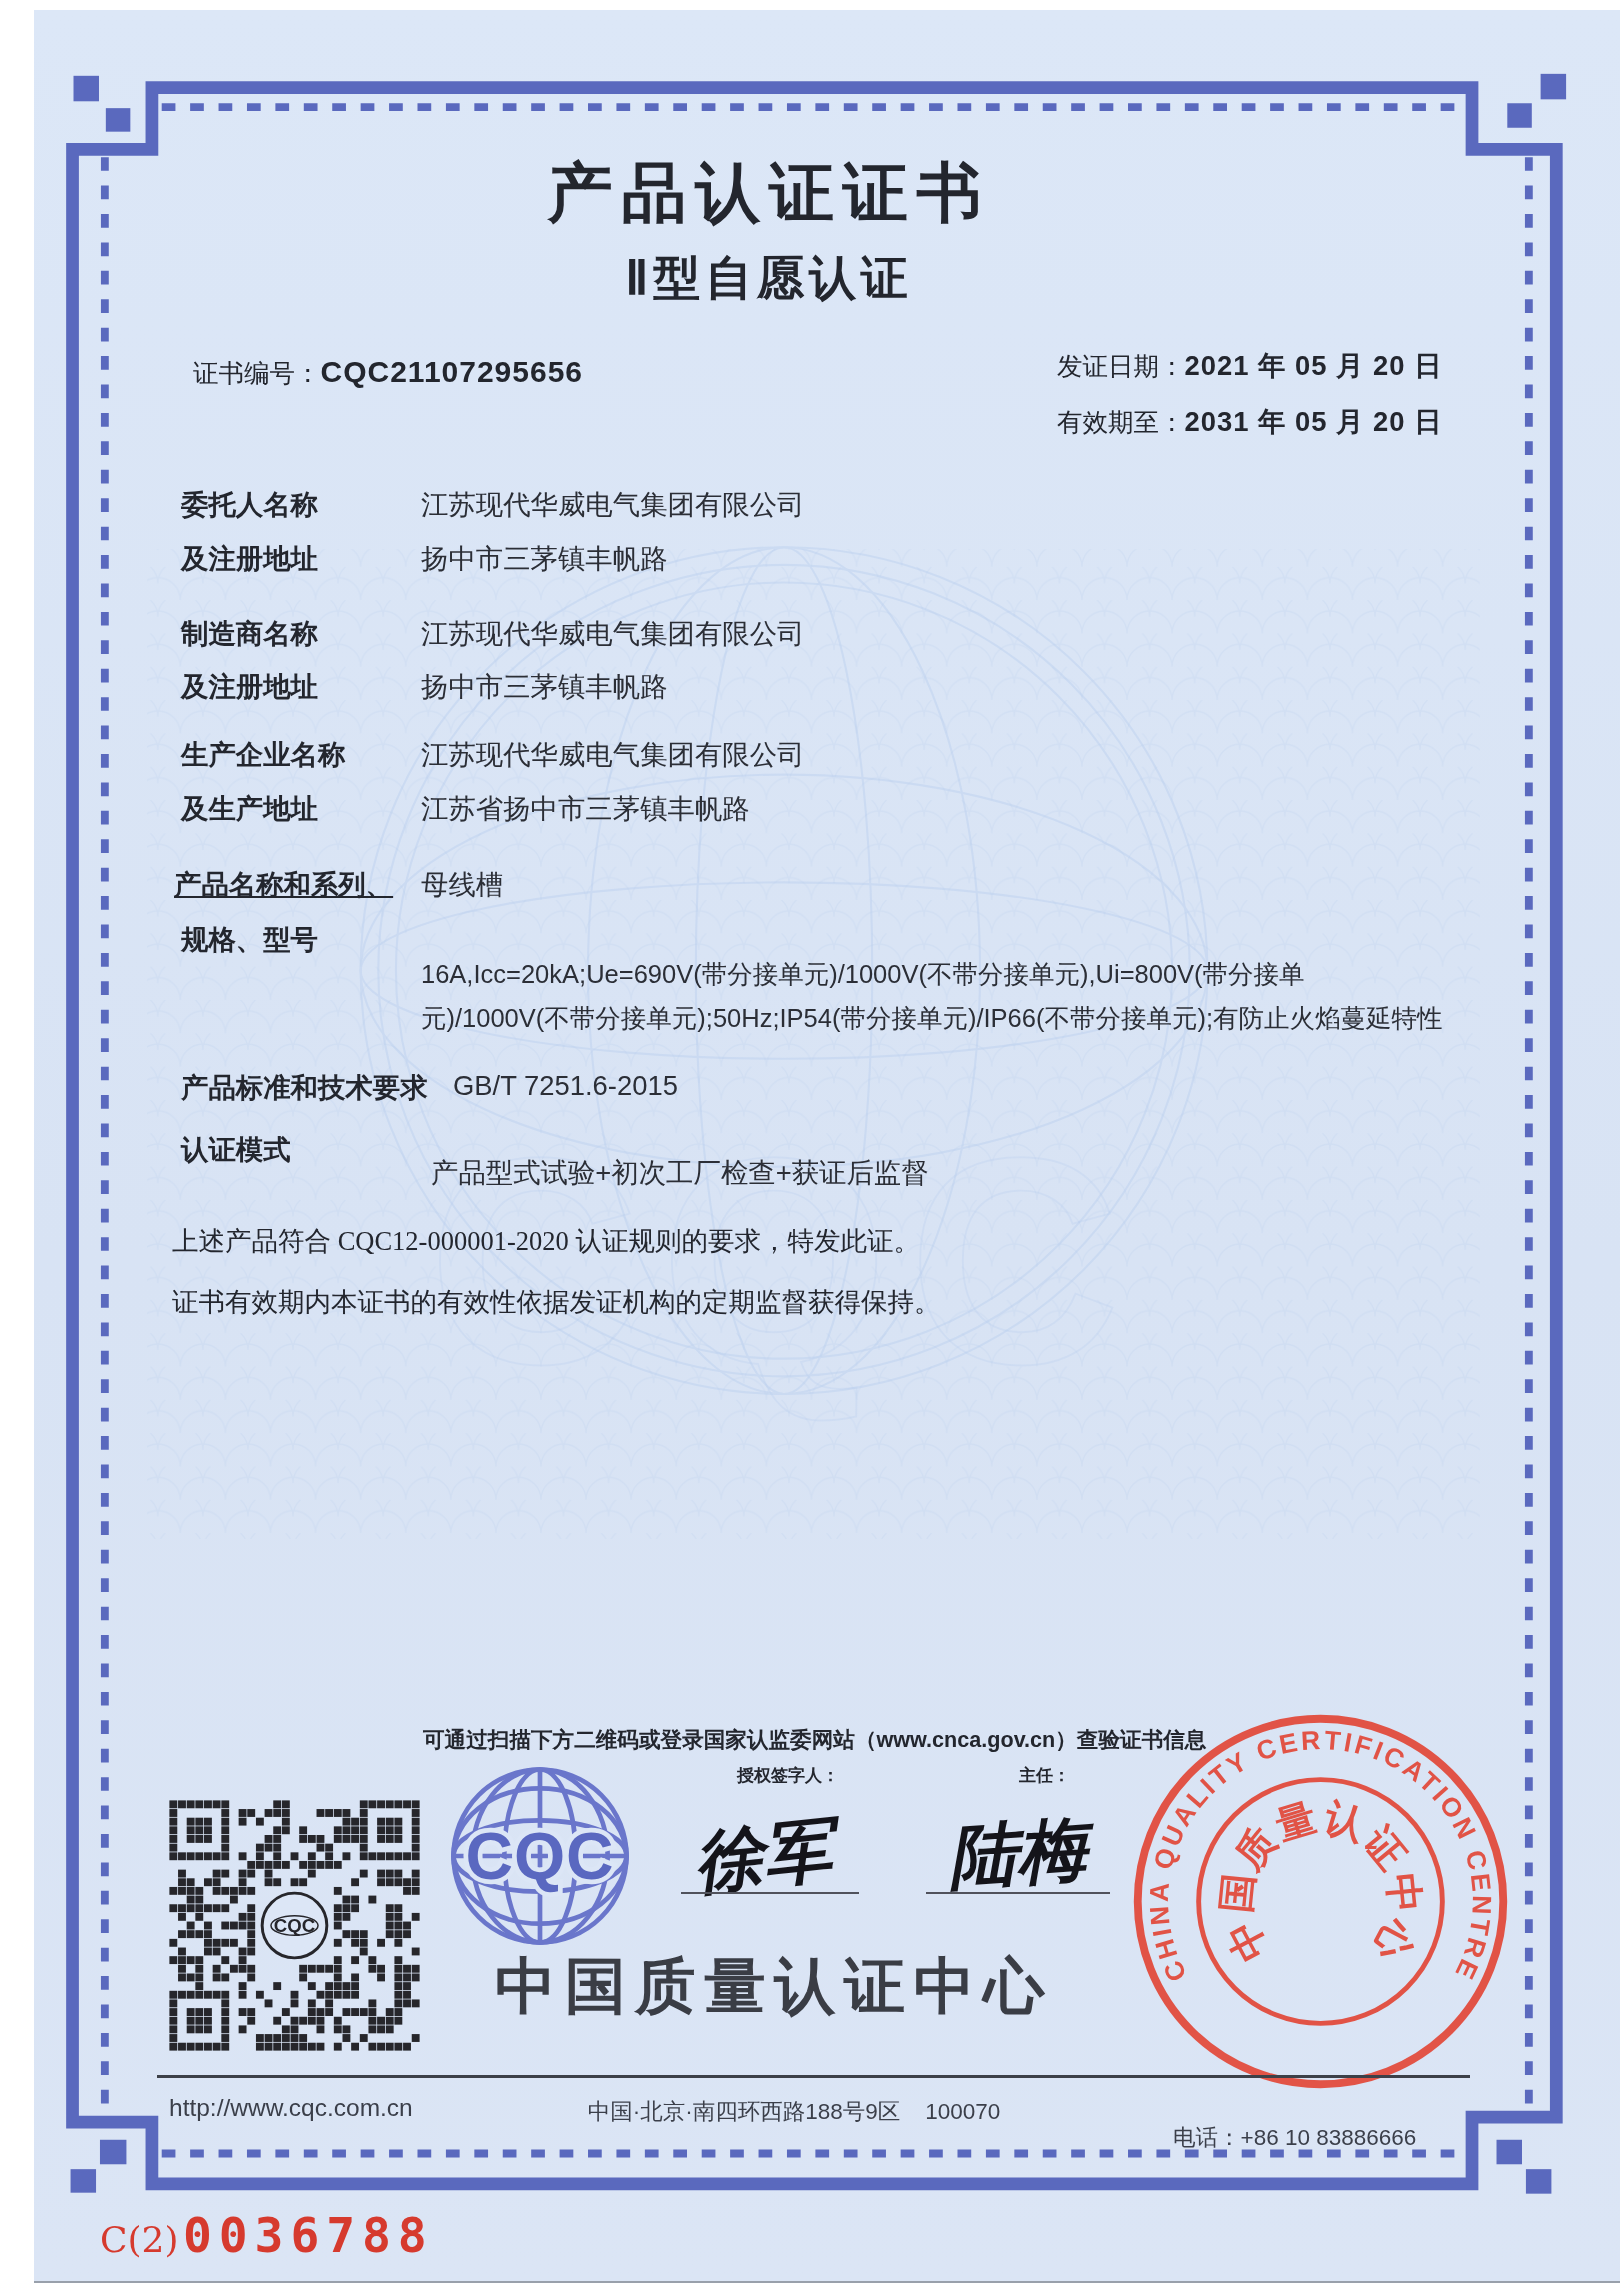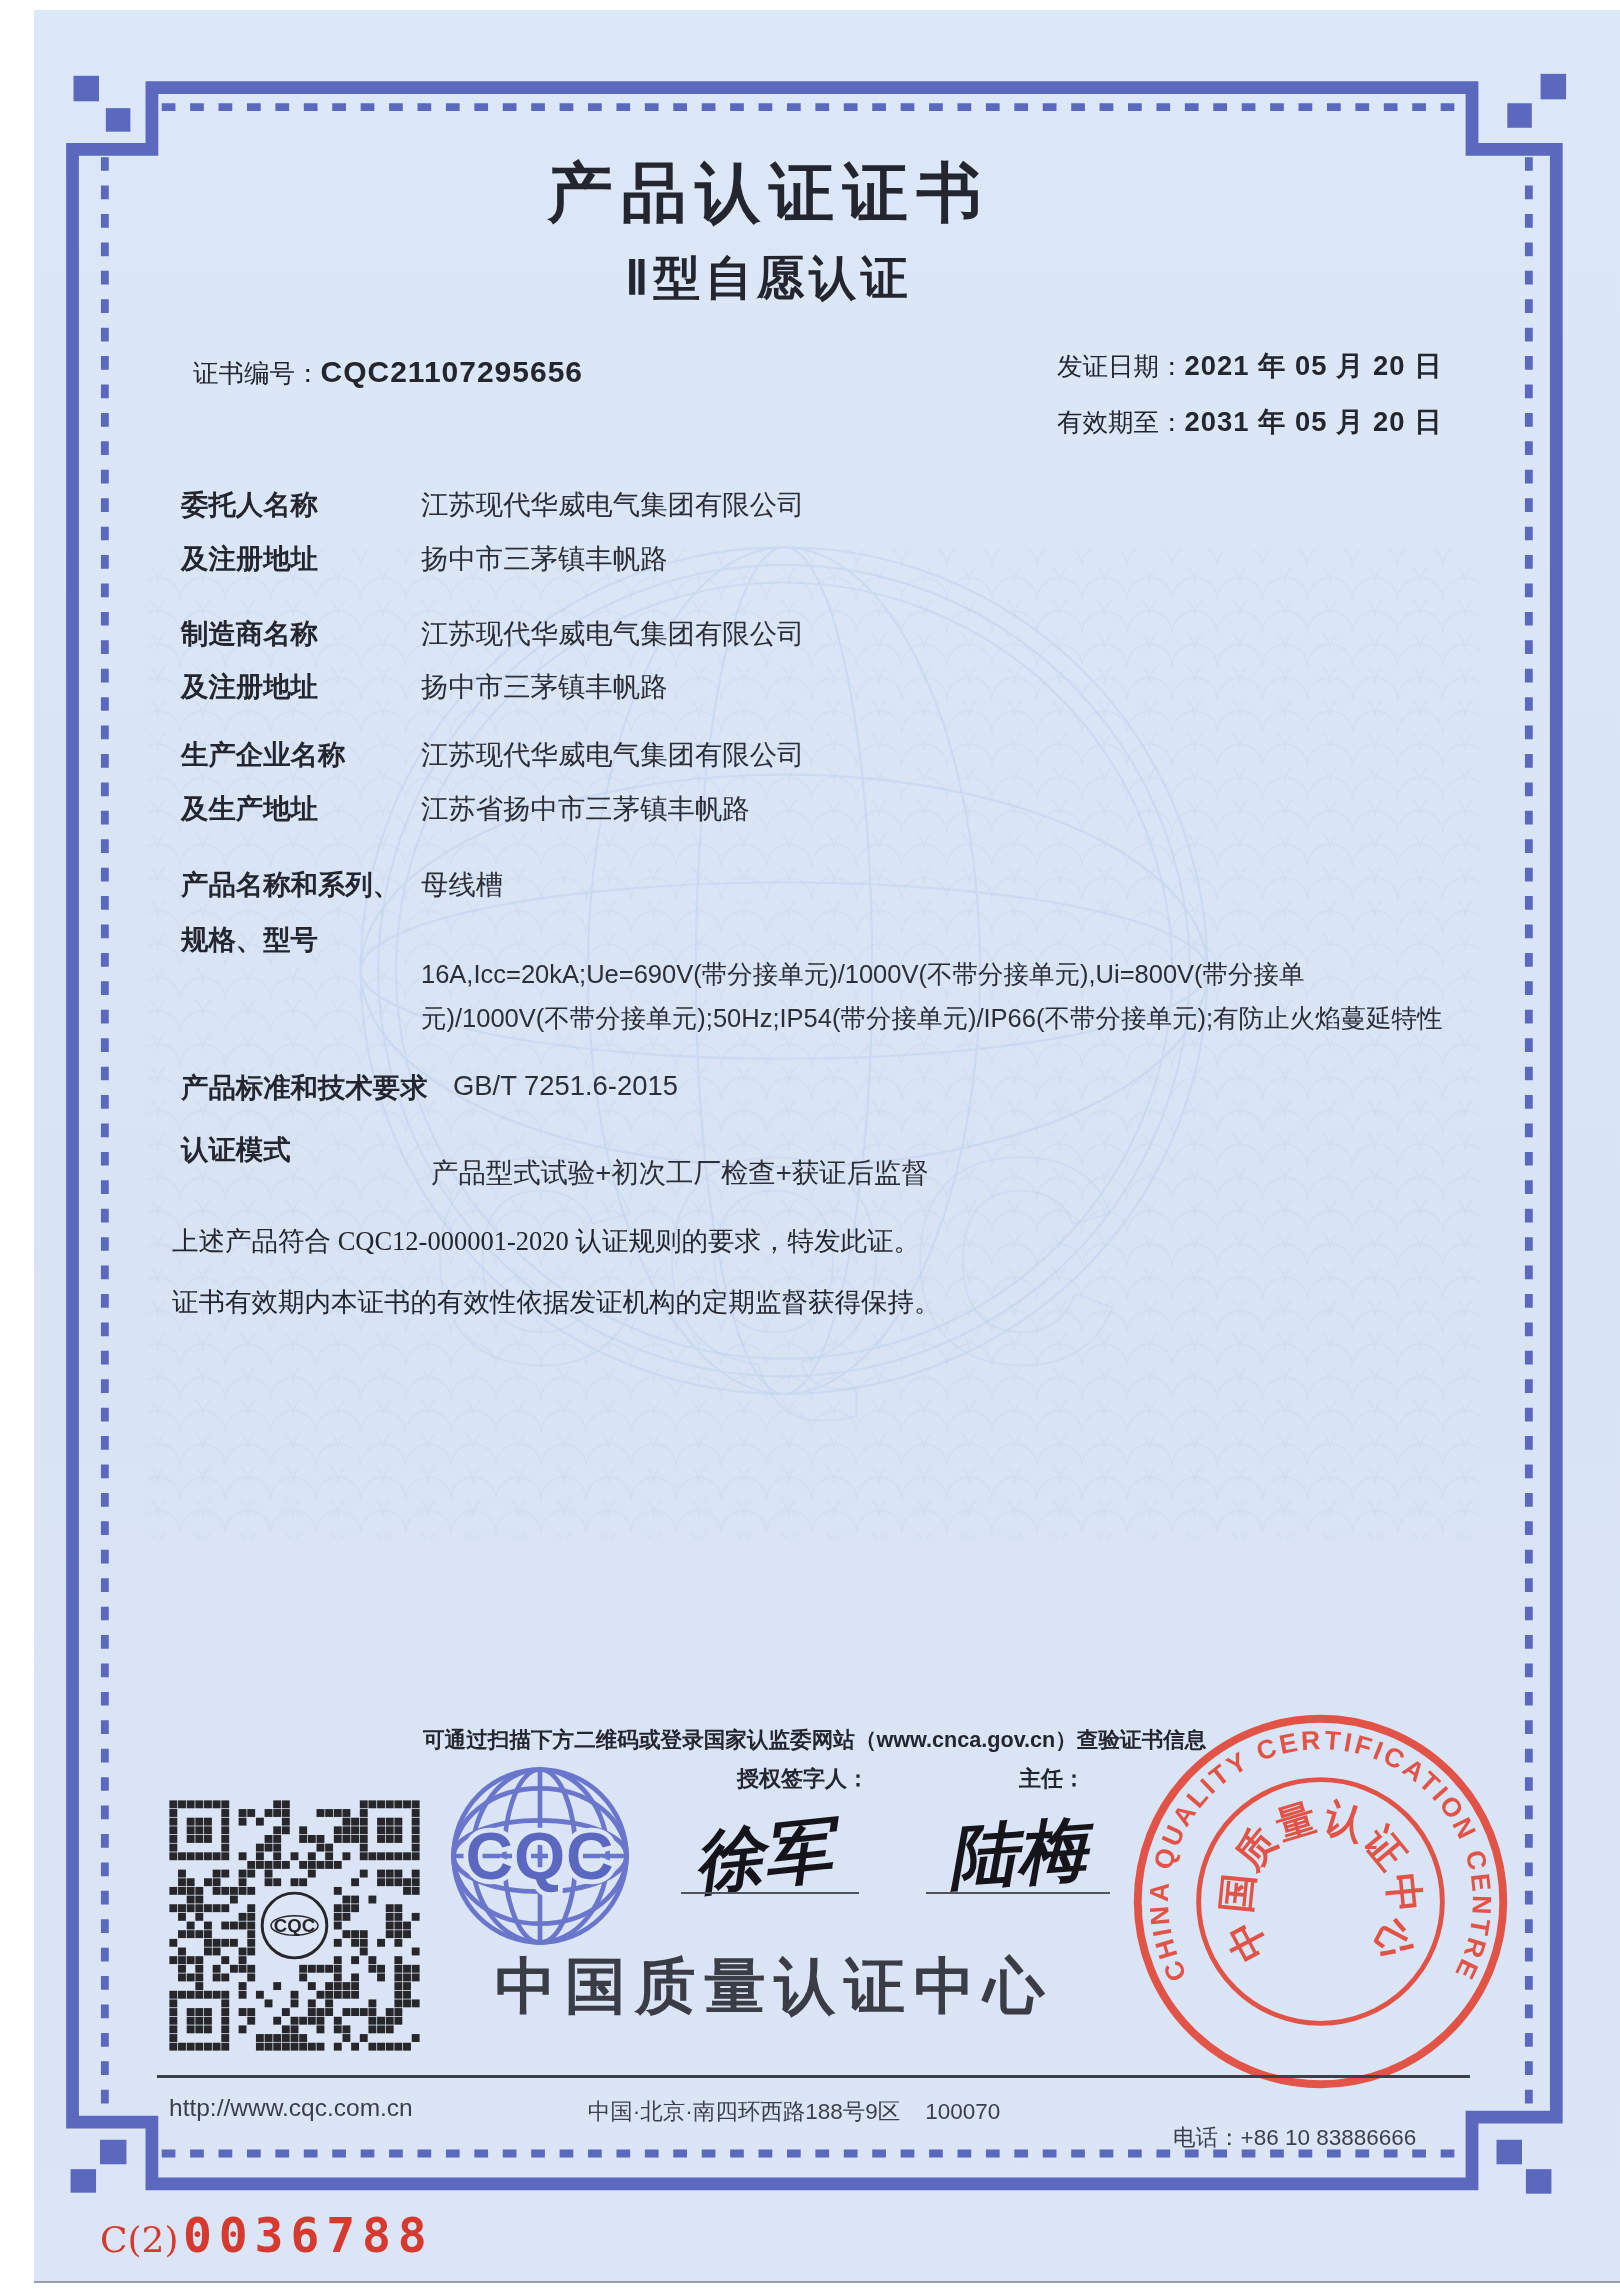--- a/index.html
+++ b/index.html
@@ -13,21 +13,21 @@
   .title{font-size:65px;font-weight:700;letter-spacing:8.8px;color:#23262e;white-space:nowrap;}
   .subtitle{font-size:47px;font-weight:700;letter-spacing:4.9px;color:#23262e;white-space:nowrap;}
   .lbl{font-size:27.4px;font-weight:700;color:#23262e;white-space:nowrap;}
   .val{font-size:27.4px;color:#2b2e36;white-space:nowrap;}
   .spec{font-size:25.5px;color:#2b2e36;white-space:nowrap;}
   .stmt{font-size:26.5px;color:#23262e;white-space:nowrap;}
   .small-lbl{font-size:25.5px;color:#23262e;white-space:nowrap;}
   .date-val{font-size:27.4px;font-weight:600;color:#23262e;white-space:nowrap;letter-spacing:1px;}
   .certno-val{font-size:30px;font-weight:600;color:#23262e;letter-spacing:1px;}
   .qrnote{font-size:21.6px;font-weight:600;color:#23262e;white-space:nowrap;}
-  .signlbl{font-size:22px;font-weight:600;color:#23262e;white-space:nowrap;}
+  .signlbl{font-size:17px;font-weight:600;color:#23262e;white-space:nowrap;}
   .sig{font-size:69px;font-weight:600;font-style:italic;color:#14141a;white-space:nowrap;
        font-family:"DejaVu Serif",serif;}
   .underline{height:2px;background:#50525c;}
   .orgname{font-size:61px;font-weight:700;letter-spacing:8.8px;color:#3a3d45;white-space:nowrap;}
   .footer-rule{height:2.9px;background:#3c4048;}
   .ftxt{font-size:22.5px;color:#3b3f4a;white-space:pre;}
   .serial-prefix{font-family:"DejaVu Serif",serif;font-size:36px;color:#d63a2e;}
   .serial-num{font-family:"DejaVu Sans Mono",monospace;font-size:48px;font-weight:700;
               letter-spacing:6.9px;color:#d63a2e;}
 </style>
@@ -99,21 +99,21 @@
   <div class="abs lbl" style="left:181px;top:616px;">制造商名称</div>
   <div class="abs val" style="left:421px;top:616px;">江苏现代华威电气集团有限公司</div>
   <div class="abs lbl" style="left:181px;top:669px;">及注册地址</div>
   <div class="abs val" style="left:421px;top:669px;">扬中市三茅镇丰帆路</div>
 
   <div class="abs lbl" style="left:181px;top:737px;">生产企业名称</div>
   <div class="abs val" style="left:421px;top:737px;">江苏现代华威电气集团有限公司</div>
   <div class="abs lbl" style="left:181px;top:791px;">及生产地址</div>
   <div class="abs val" style="left:421px;top:791px;">江苏省扬中市三茅镇丰帆路</div>
 
-  <div class="abs lbl" style="left:181px;top:867px;">产品名称和系列、</div>
+  <div class="abs lbl" style="left:174px;top:867px;text-decoration:underline;">产品名称和系列、</div>
   <div class="abs lbl" style="left:181px;top:922px;">规格、型号</div>
   <div class="abs val" style="left:421px;top:867px;">母线槽</div>
   <div class="abs spec" style="left:421px;top:957px;">16A,Icc=20kA;Ue=690V(带分接单元)/1000V(不带分接单元),Ui=800V(带分接单</div>
   <div class="abs spec" style="left:421px;top:1001px;">元)/1000V(不带分接单元);50Hz;IP54(带分接单元)/IP66(不带分接单元);有防止火焰蔓延特性</div>
 
   <div class="abs lbl" style="left:181px;top:1070px;">产品标准和技术要求</div>
   <div class="abs val" style="left:453px;top:1070px;">GB/T 7251.6-2015</div>
   <div class="abs lbl" style="left:181px;top:1132px;">认证模式</div>
   <div class="abs val" style="left:431px;top:1155px;">产品型式试验+初次工厂检查+获证后监督</div>
 

